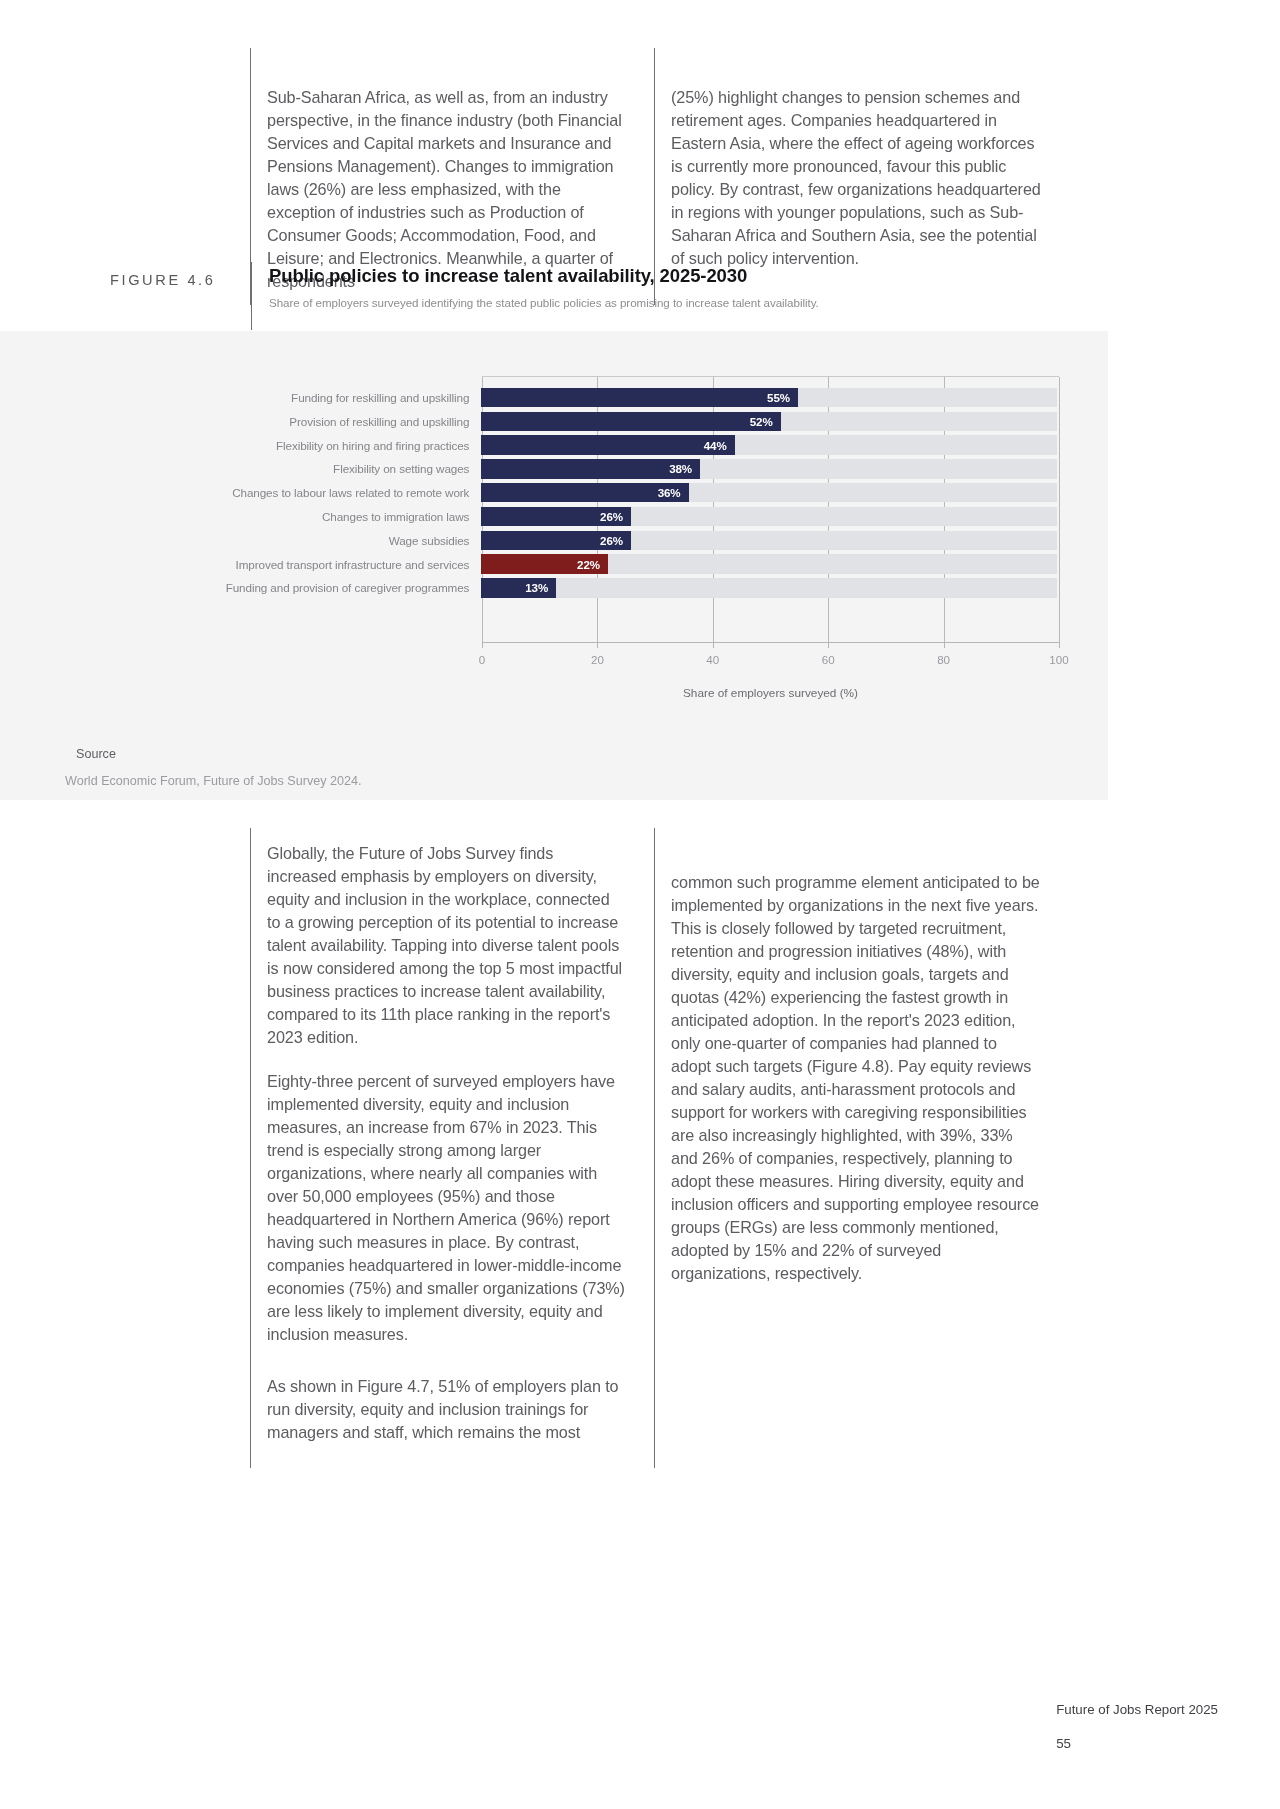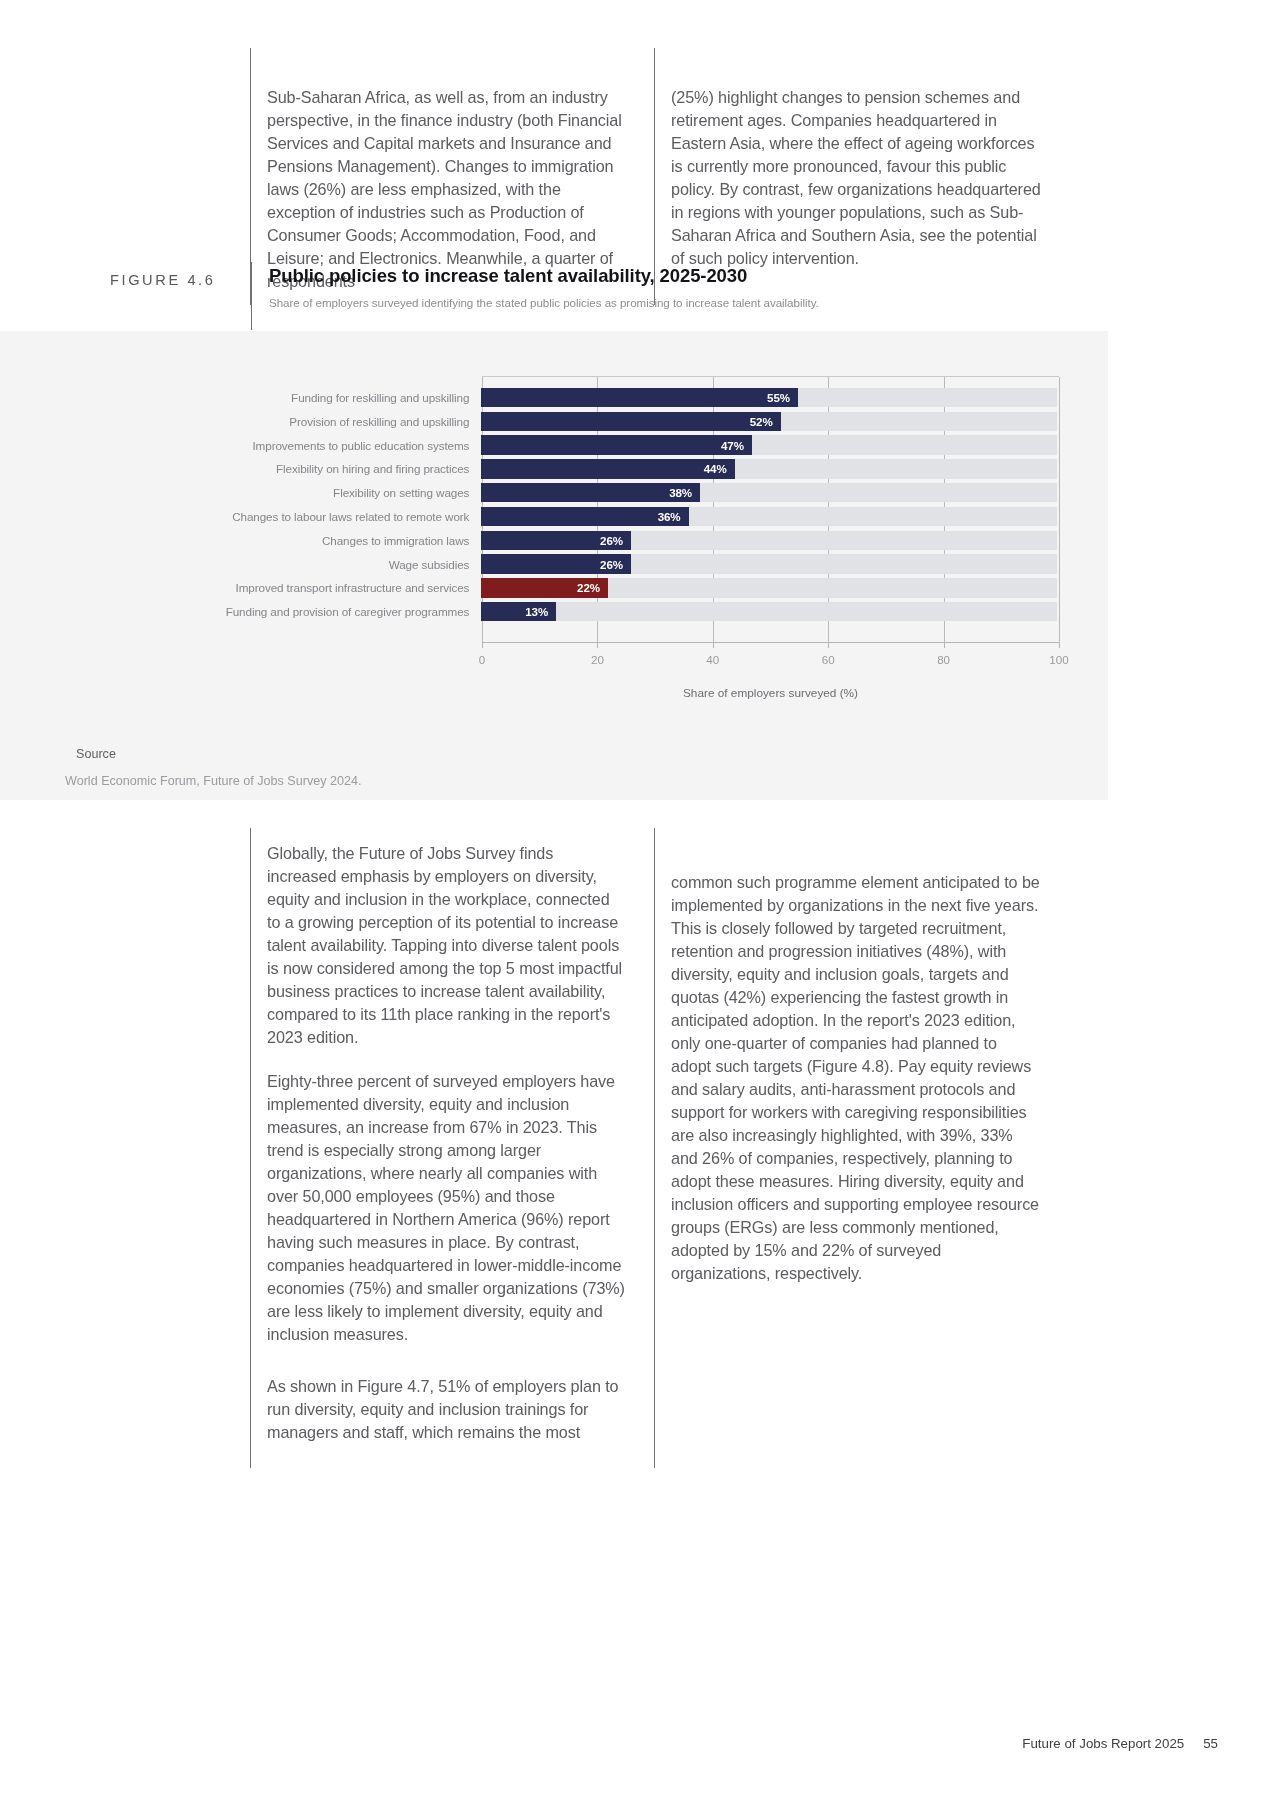--- a/index.html
+++ b/index.html
@@ -251,20 +251,21 @@
   
   .footer {
     position: absolute;
     right: 62px;
     bottom: 58px;
     display: flex;
     align-items: baseline;
     gap: 19px;
     font-size: 13.3px;
     color: #3f3f45;
+    flex-direction: column;
   }
   .footer-page { font-weight: normal; }
 </style>
 </head>
 <body>
 
 <div class="top-block">
   <div class="body-col col-left">
     <p>Sub-Saharan Africa, as well as, from an industry perspective, in the finance industry (both Financial Services and Capital markets and Insurance and Pensions Management). Changes to immigration laws (26%) are less emphasized, with the exception of industries such as Production of Consumer Goods; Accommodation, Food, and Leisure; and Electronics. Meanwhile, a quarter of respondents</p>
   </div>
@@ -311,28 +312,20 @@
         </div>
         <div class="chart-row">
           <div class="row-label">Provision of reskilling and upskilling</div>
           <div class="row-track">
             <div class="row-bar" style="width: 52%; background: rgb(39, 44, 87);">
               <span class="row-value">52%</span>
             </div>
           </div>
         </div>
         <div class="chart-row">
-          <div class="row-label">Improvements to public education systems</div>
-          <div class="row-track">
-            <div class="row-bar" style="width: 47%; background: rgb(39, 44, 87);">
-              <span class="row-value">47%</span>
-            </div>
-          </div>
-        </div>
-        <div class="chart-row">
           <div class="row-label">Flexibility on hiring and firing practices</div>
           <div class="row-track">
             <div class="row-bar" style="width: 44%; background: rgb(39, 44, 87);">
               <span class="row-value">44%</span>
             </div>
           </div>
         </div>
         <div class="chart-row">
           <div class="row-label">Flexibility on setting wages</div>
           <div class="row-track">

